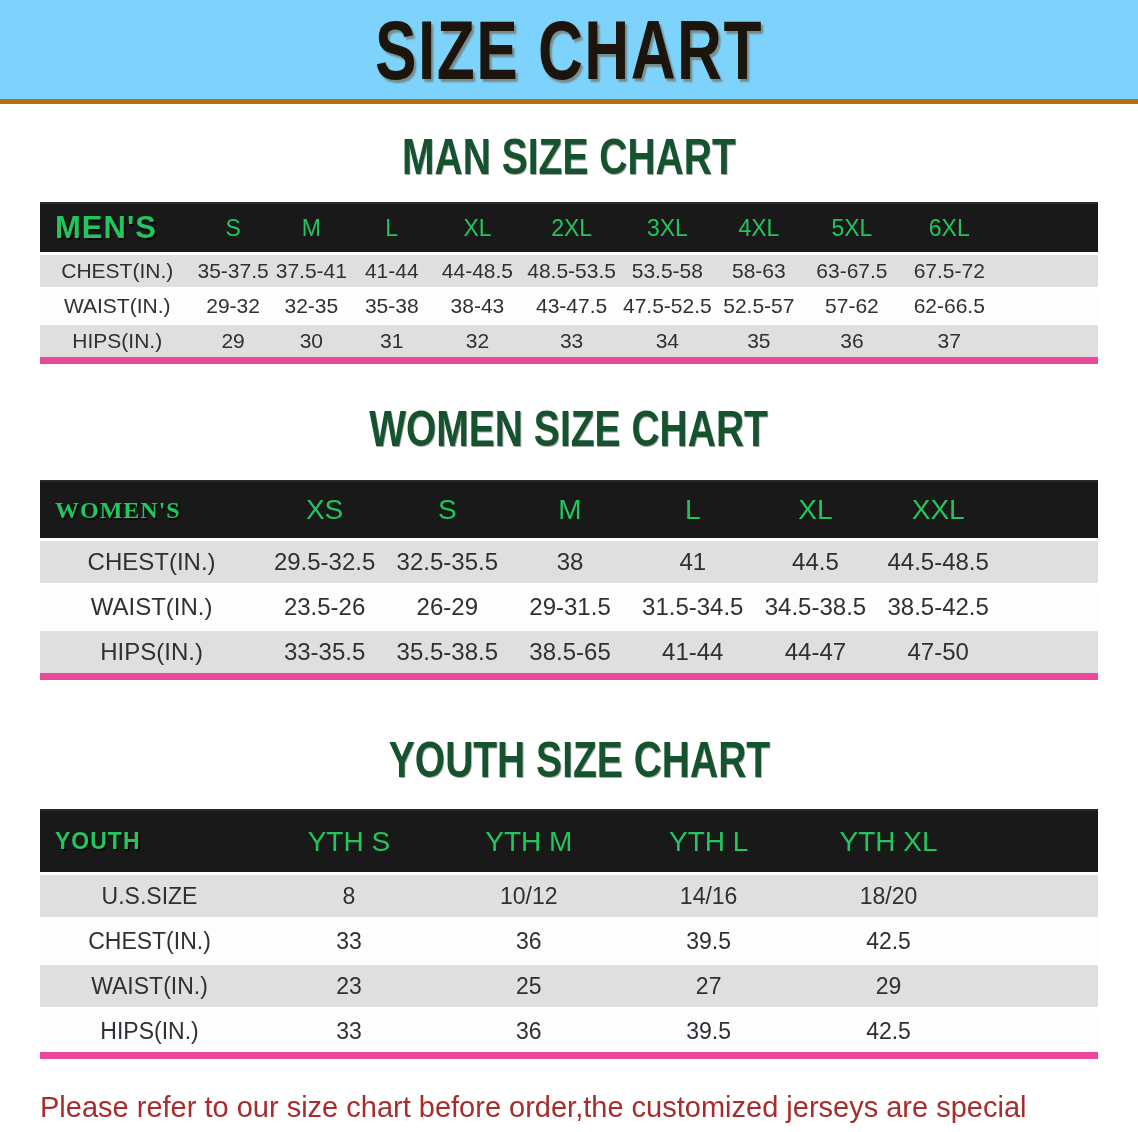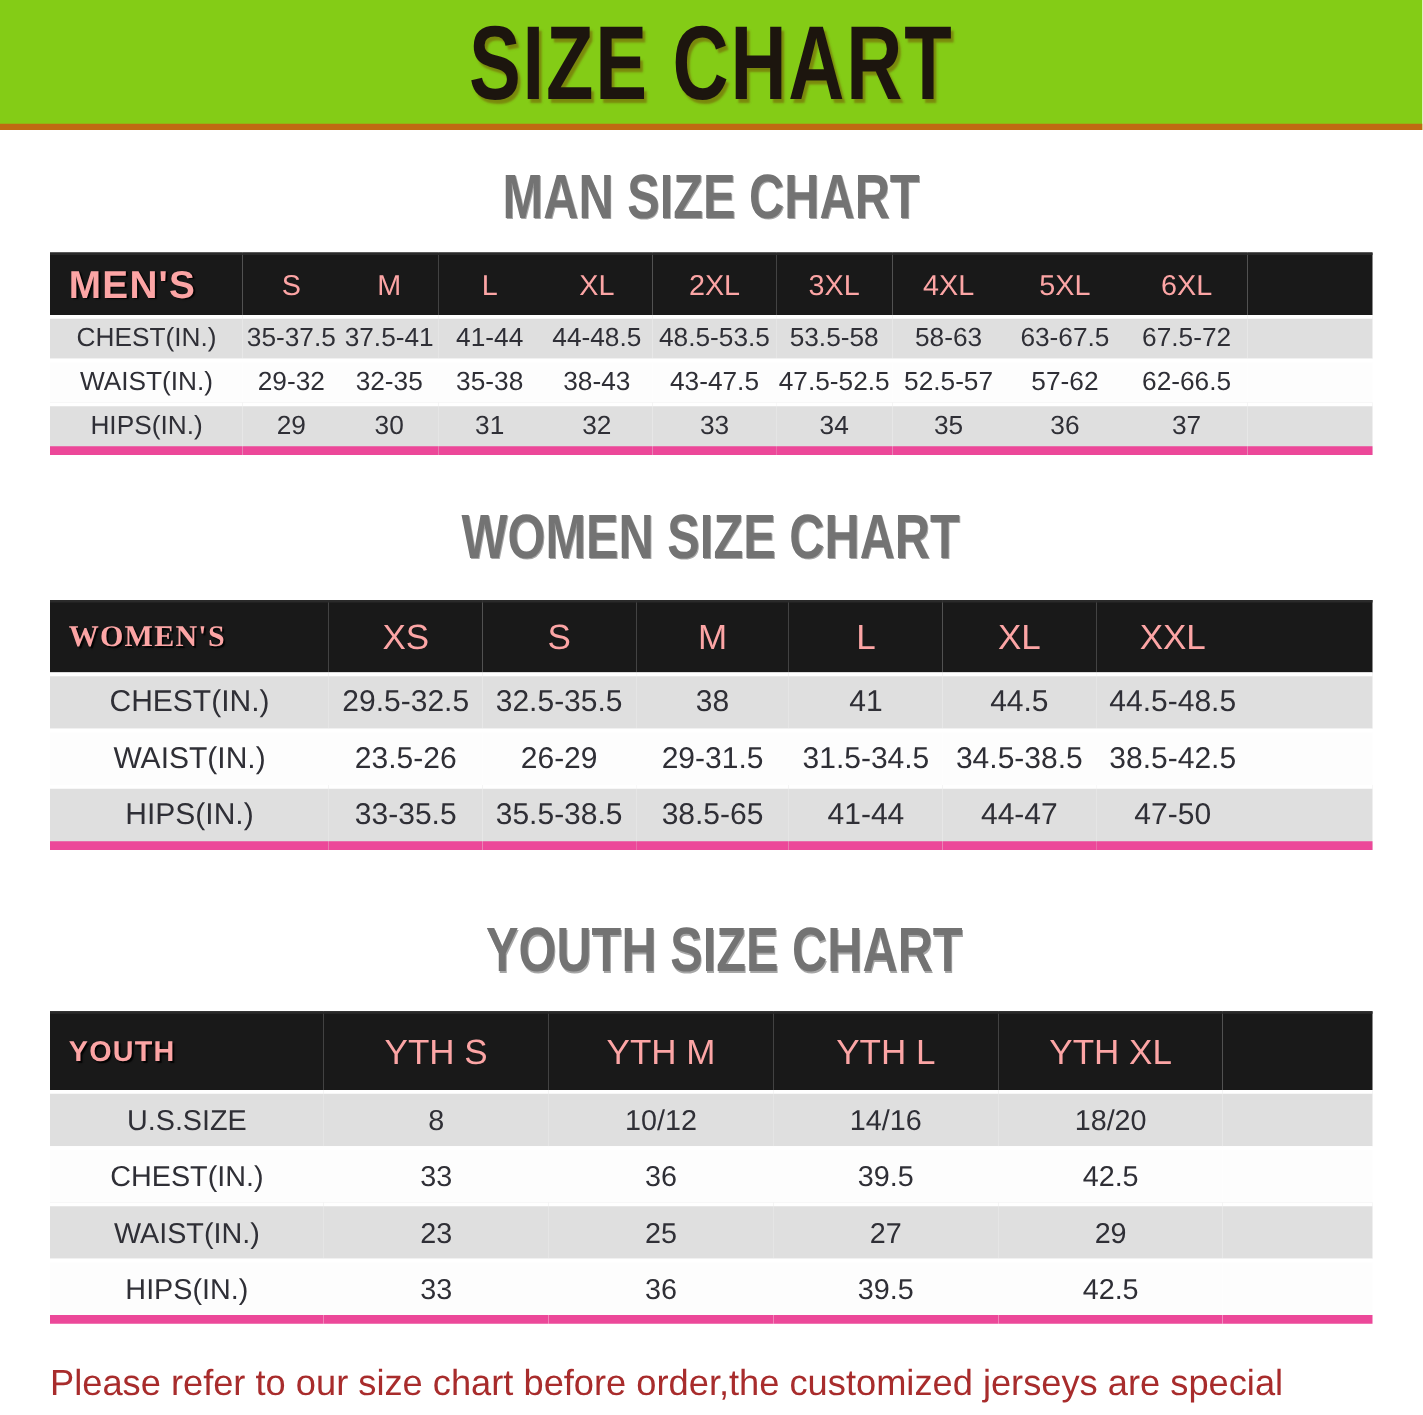--- a/index.html
+++ b/index.html
@@ -4,50 +4,50 @@
 <style>
   html,body{margin:0;padding:0;}
   body{
     width:1138px;height:1132px;background:#ffffff;
     font-family:"Liberation Sans", sans-serif;
     -webkit-font-smoothing:antialiased;
     overflow:hidden;
   }
   
   .banner{
-    height:99px;background:#84cc16;border-bottom:5px solid #bf6b12;
+    height:99px;background:#7dd3fc;border-bottom:5px solid #bf6b12;
     display:flex;align-items:center;justify-content:center;
   }
   .banner-title{
     display:inline-block;font-size:84px;line-height:1;font-weight:700;
     color:#1c150e;letter-spacing:2px;transform:scaleX(.74);
     text-shadow:3px 3px 2px rgba(110,55,0,.45);
     white-space:nowrap;
   }
   
   .section-heading{
-    text-align:center;font-weight:700;color:#737373;line-height:1;
+    text-align:center;font-weight:700;color:#14532d;line-height:1;
   }
   .section-heading > span{
     display:inline-block;font-size:50px;letter-spacing:0;transform:scaleX(.78);
     white-space:nowrap;text-shadow:1px 1px 0 rgba(0,0,0,.35);
   }
   #heading-men{margin-top:28px;}
   #heading-women{margin-top:40px;}
   #heading-youth{margin-top:55px;padding-left:20px;}
   
   table.size-table{
     width:1058px;margin:0 40px;border-collapse:separate;border-spacing:0;
     table-layout:fixed;
   }
   #table-men{margin-top:20px;}
   #table-women{margin-top:26px;}
   #table-youth{margin-top:24px;}
   .size-table thead th{
-    background:#191919;color:#fca5a5;font-weight:400;text-align:center;
+    background:#191919;color:#22c55e;font-weight:400;text-align:center;
     padding:0;border-top:2px solid #2a2a2a;
   }
   .size-table thead th.title-cell{
     text-align:left;padding-left:15px;font-weight:700;letter-spacing:1px;
     text-shadow:1.5px 1.5px 1px rgba(0,0,0,.9);
   }
   #table-men thead th{height:48px;font-size:23px;}
   #table-men thead th.title-cell{font-size:31px;}
   #table-women thead th{height:56px;font-size:28px;}
   #table-women thead th.title-cell{font-size:24px;font-family:Liberation Serif, serif;}

